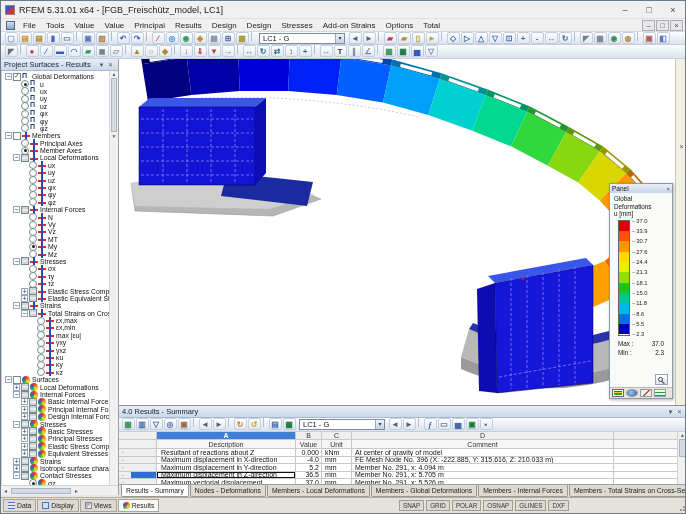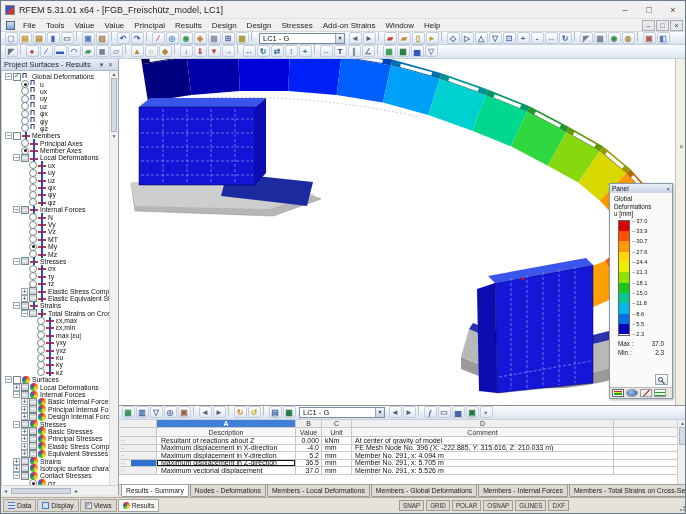--- a/index.html
+++ b/index.html
@@ -141,22 +141,22 @@
     <span class="menu-item" data-name="menu-item">File</span>
         <span class="menu-item" data-name="menu-item">Tools</span>
         <span class="menu-item" data-name="menu-item">Value</span>
         <span class="menu-item" data-name="menu-item">Value</span>
         <span class="menu-item" data-name="menu-item">Principal</span>
         <span class="menu-item" data-name="menu-item">Results</span>
         <span class="menu-item" data-name="menu-item">Design</span>
         <span class="menu-item" data-name="menu-item">Design</span>
         <span class="menu-item" data-name="menu-item">Stresses</span>
         <span class="menu-item" data-name="menu-item">Add-on Strains</span>
-        <span class="menu-item" data-name="menu-item">Window</span>
-        <span class="menu-item" data-name="menu-item">Help</span>
+        <span class="menu-item" data-name="menu-item">Options</span>
+        <span class="menu-item" data-name="menu-item">Total</span>
       </span>
     <span class="mdibtns">
       <span class="mdibtn" data-name="mdi-minimize-button">–</span>
       <span class="mdibtn" data-name="mdi-restore-button">□</span>
       <span class="mdibtn" data-name="mdi-close-button">×</span>
     </span>
   </div>
 
   <div class="tb" data-name="main-toolbar">
     <span class="iconrun">
@@ -988,20 +988,26 @@
           <span class="ptab" data-name="panel-tab-table-icon"></span>
         </div>
     </div>
   </div>
 
   <div class="rightstrip" data-name="panel-dock-strip">
     <div class="x" data-name="dock-close-icon">×</div>
   </div>
 
   <div class="dock" data-name="results-table-dock">
+    <div class="dockhead" data-name="table-dock-header">
+      <span data-name="table-title">4.0 Results - Summary</span>
+      <span class="sp"></span>
+      <span class="dh-btn" data-name="pin-icon">▾</span>
+      <span class="dh-btn" data-name="close-icon">×</span>
+    </div>
     <div class="dock-tb" data-name="table-toolbar">
       <span class="iconrun">
 
       <span class="tbi" data-name="table-settings-icon" data-c="#389058" style="color: rgb(56, 144, 88);">
             <span>▦</span>
           </span>
           <span class="tbi" data-name="table-view-icon" data-c="#4868a8" style="color: rgb(72, 104, 168);">
             <span>▥</span>
           </span>
           <span class="tbi" data-name="table-filter-icon" data-c="#4868a8" style="color: rgb(72, 104, 168);">

